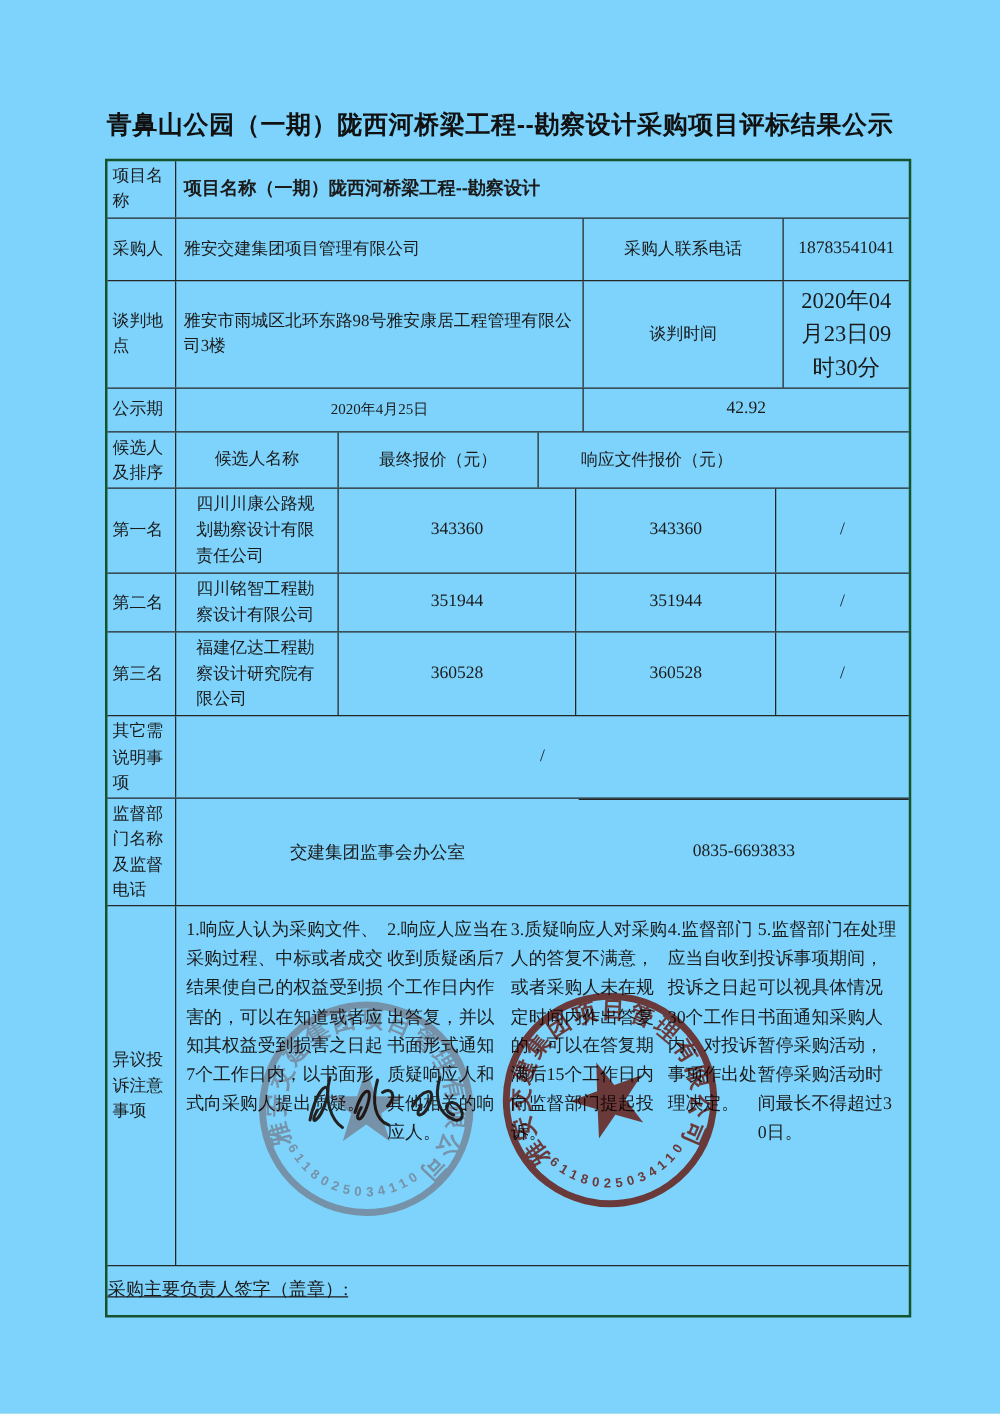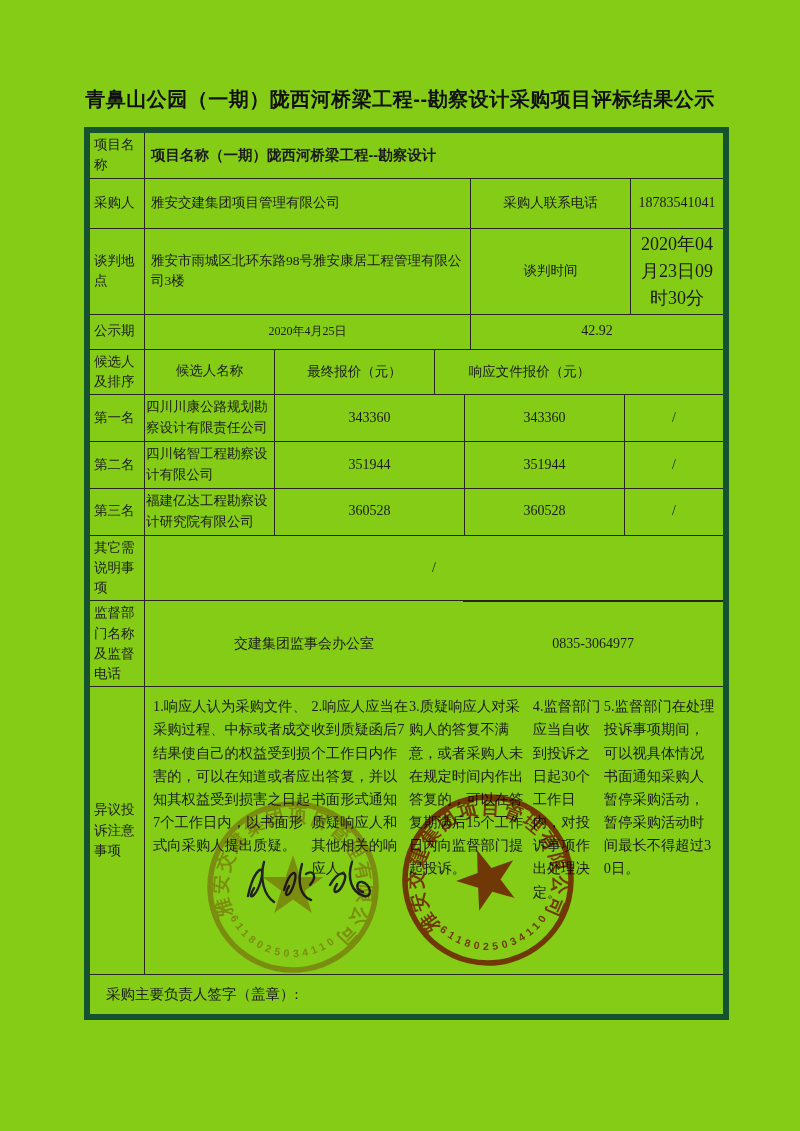--- a/index.html
+++ b/index.html
@@ -1,50 +1,50 @@
 <!DOCTYPE html>
 <html><head>
 <meta charset="utf-8">
 <style>
   html,body{margin:0;padding:0;background:#e8e8e8;}
-  .page{position:relative;width:800px;height:1131px;background:#84cc16;overflow:hidden;
+  .page{position:relative;width:800px;height:1131px;background:#7dd3fc;overflow:hidden;
         font-family:"Liberation Serif",serif;color:#1b1b1b;}
   .title{position:absolute;top:86px;left:0;width:800px;margin:0;text-align:center;
          font-family:"Liberation Sans",sans-serif;font-weight:bold;font-size:20px;
          letter-spacing:.5px;color:#111;}
-  .t{position:absolute;left:84px;top:127px;width:645px;border:6px solid #14532d;
+  .t{position:absolute;left:84px;top:127px;width:645px;border:2px solid #14532d;
      box-sizing:border-box;}
   .t *{box-sizing:border-box;}
   .row{display:flex;border-top:1.5px solid #262626;align-items:stretch;}
   .t .row:first-child{border-top:none;}
   .c{display:flex;align-items:center;border-left:1.5px solid #262626;
      padding:2px 6px;font-size:13.5px;line-height:1.45;flex-shrink:0;}
   .row .c:first-child{border-left:none;}
   .lab{width:54px;padding:2px 2px 2px 4px;word-break:break-all;line-height:1.5;}
   .ctr{justify-content:center;text-align:center;}
   .grow{flex:1 1 auto;}
   .w-v2{width:326px;}
   .w-tel{width:160px;}
-  .w-name{width:130px;word-break:break-all;line-height:1.55;padding:2px 1px;}
+  .w-name{width:130px;word-break:break-all;line-height:1.55;padding:2px 16px;}
   .w-bid{width:190px;}
   .w-fin{width:160px;}
   .num{font-size:14px;}
   .boldval{font-family:"Liberation Sans",sans-serif;font-weight:bold;font-size:14.5px;}
   .wrapcell{word-break:break-all;line-height:1.5;}
   .h38{min-height:38px}.h50{min-height:50px}.h43{min-height:43px}.h35{min-height:35px}
   .h29{min-height:29px}.h44{min-height:44px}.h41{min-height:41px}
   .h72{min-height:72px}.h288{min-height:288px}.h40{min-height:40px}
   .supstack{flex:1 1 auto;display:flex;flex-direction:row;border-left:1.5px solid #262626;}
   .subrow{flex:1 1 auto;display:flex;align-items:center;justify-content:center;
           font-size:14px;text-align:center;}
   .subrow + .subrow{border-top:1.5px solid #262626;}
   .objcell{flex:1 1 auto;border-left:1.5px solid #262626;display:flex;flex-direction:row;
            justify-content:center;padding:8px 8px;font-size:14.3px;line-height:1.62;}
   .objcell p{margin:0;word-break:break-all;text-align:left;}
-  .sigrow .c{border-left:none;font-size:14.5px;padding-left:16px;}
+  .sigrow .c{border-left:none;font-size:14.5px;padding-left:0;text-decoration:underline;}
   .stamp{position:absolute;mix-blend-mode:multiply;}
   .stamp-main{left:398px;top:790px;opacity:.93;}
   .stamp-ghost{left:203px;top:797px;opacity:.40;}
   .signature{position:absolute;left:238px;top:850px;}
 </style>
 </head>
 <body>
 
 <div class="page">
 
@@ -110,21 +110,21 @@
 
     <div class="row h40">
       <div class="c lab">其它需说明事项</div>
       <div class="c grow ctr num">/</div>
     </div>
 
     <div class="row h72">
       <div class="c lab">监督部门名称及监督电话</div>
       <div class="supstack">
         <div class="subrow">交建集团监事会办公室</div>
-        <div class="subrow">0835-3064977</div>
+        <div class="subrow">0835-6693833</div>
       </div>
     </div>
 
     <div class="row h288">
       <div class="c lab">异议投诉注意事项</div>
       <div class="objcell">
         <p>1.响应人认为采购文件、采购过程、中标或者成交结果使自己的权益受到损害的，可以在知道或者应知其权益受到损害之日起7个工作日内，以书面形式向采购人提出质疑。</p>
         <p>2.响应人应当在收到质疑函后7个工作日内作出答复，并以书面形式通知质疑响应人和其他相关的响应人。</p>
         <p>3.质疑响应人对采购人的答复不满意，或者采购人未在规定时间内作出答复的，可以在答复期满后15个工作日内向监督部门提起投诉。</p>
         <p>4.监督部门应当自收到投诉之日起30个工作日内，对投诉事项作出处理决定。</p>

